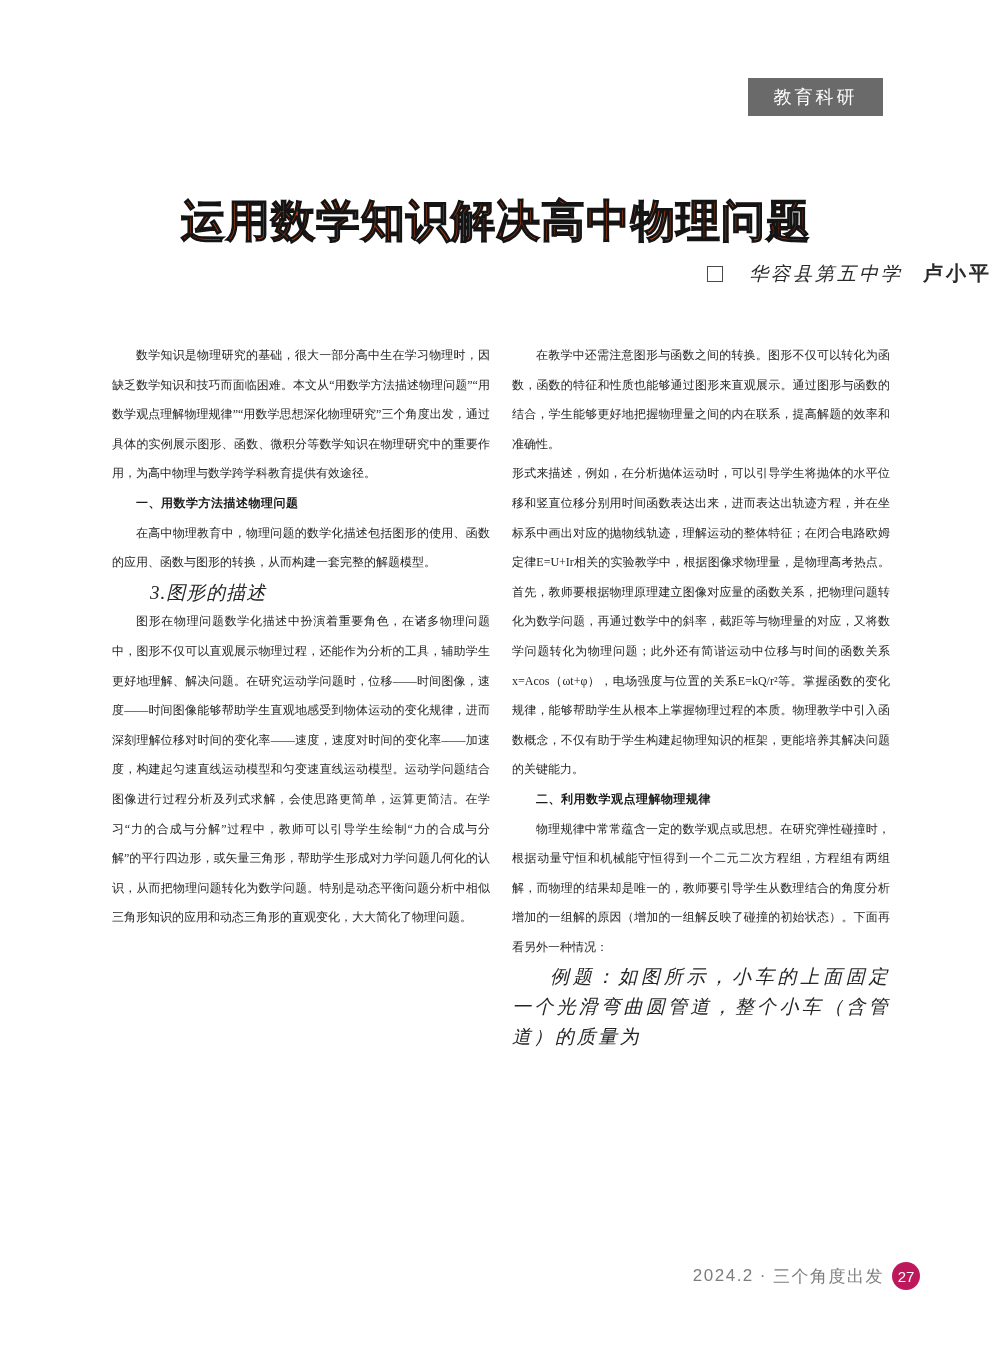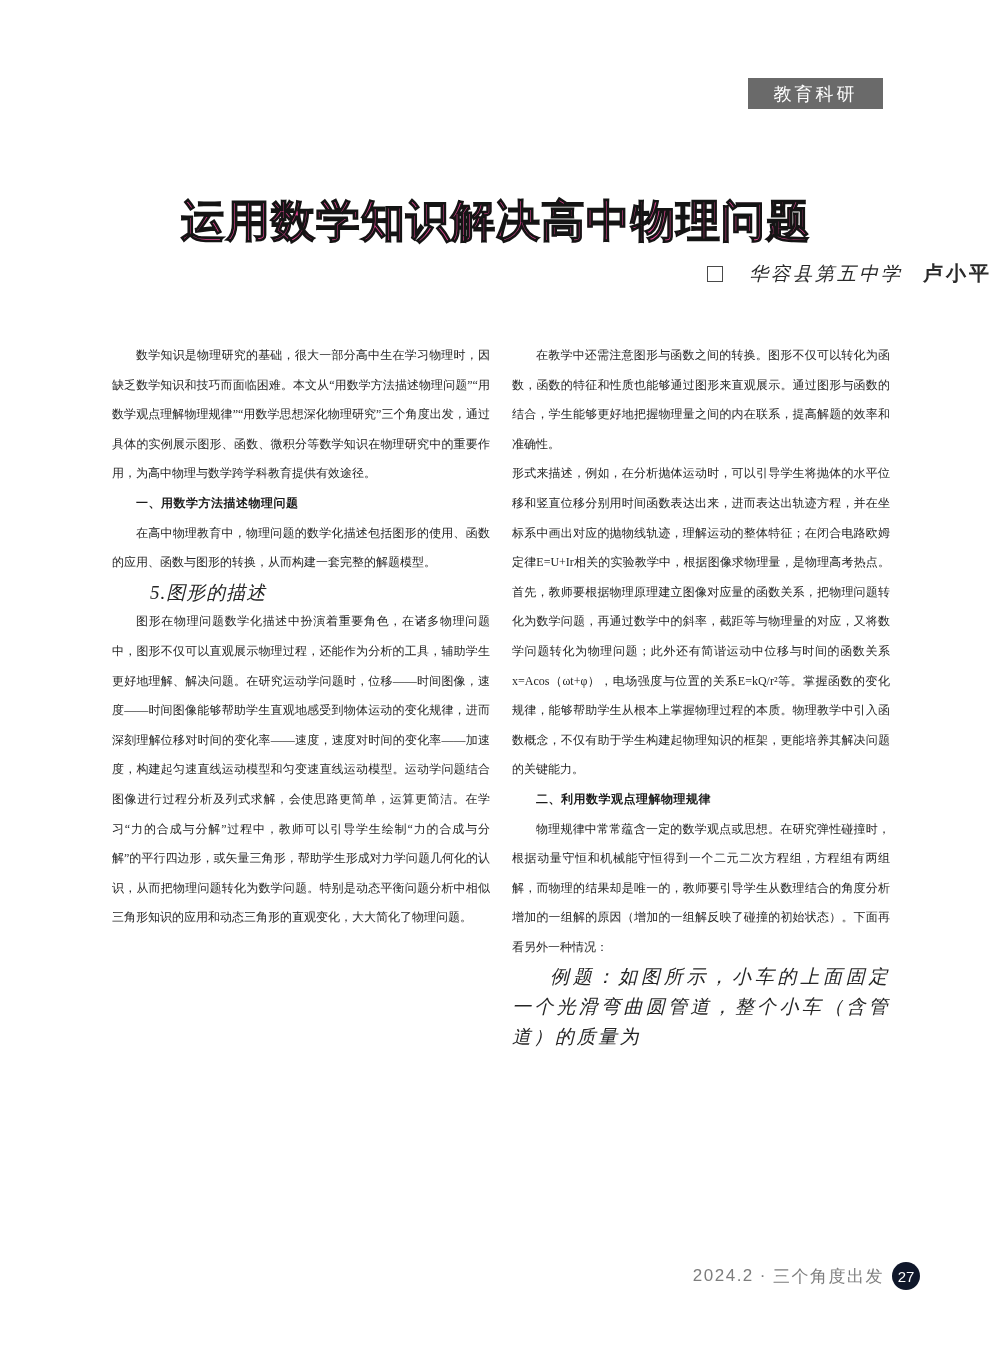--- a/index.html
+++ b/index.html
@@ -9,34 +9,34 @@
     font-family: "Liberation Serif", "DejaVu Serif", serif;
     color: #262626;
     position: relative;
     overflow: hidden;
   }
   .page { position:absolute; inset:0; }
 
   
   .badge {
     position:absolute; top:78px; left:748px;
-    width:135px; height:31px;
+    width:135px; height:38px;
     background:#6a6a6a; color:#ffffff;
     font-family:"Liberation Sans","DejaVu Sans",sans-serif;
     font-size:18px; letter-spacing:3px;
     display:flex; align-items:center; justify-content:center;
     box-sizing:border-box;
   }
 
   
   .title {
     position:absolute; top:192px; left:0; width:100%;
     text-align:center;
     font-family:Liberation Mono, monospace;
-    font-size:44px; font-weight:900; color:#ec4899;
+    font-size:44px; font-weight:900; color:#c2410c;
     letter-spacing:1px;
     -webkit-text-stroke:1.2px #141414;
     white-space:nowrap;
   }
 
   
   .byline {
     position:absolute; top:260px; left:0; width:100%;
     display:flex; justify-content:flex-end; align-items:center;
     font-size:19px; color:#2a2a2a;
@@ -112,32 +112,32 @@
     <span class="author-box"></span>
     <span class="affiliation">华容县第五中学</span>
     <span class="author-name">卢小平</span>
   </div>
 
   <div class="columns">
     <div class="col">
         <p class="para">数学知识是物理研究的基础，很大一部分高中生在学习物理时，因缺乏数学知识和技巧而面临困难。本文从“用数学方法描述物理问题”“用数学观点理解物理规律”“用数学思想深化物理研究”三个角度出发，通过具体的实例展示图形、函数、微积分等数学知识在物理研究中的重要作用，为高中物理与数学跨学科教育提供有效途径。</p>
         <p class="section-heading">一、用数学方法描述物理问题</p>
         <p class="para">在高中物理教育中，物理问题的数学化描述包括图形的使用、函数的应用、函数与图形的转换，从而构建一套完整的解题模型。</p>
-        <p class="item-heading">5.图形的描述</p>
+        <p class="item-heading">3.图形的描述</p>
         <p class="para">图形在物理问题数学化描述中扮演着重要角色，在诸多物理问题中，图形不仅可以直观展示物理过程，还能作为分析的工具，辅助学生更好地理解、解决问题。在研究运动学问题时，位移——时间图像，速度——时间图像能够帮助学生直观地感受到物体运动的变化规律，进而深刻理解位移对时间的变化率——速度，速度对时间的变化率——加速度，构建起匀速直线运动模型和匀变速直线运动模型。运动学问题结合图像进行过程分析及列式求解，会使思路更简单，运算更简洁。在学习“力的合成与分解”过程中，教师可以引导学生绘制“力的合成与分解”的平行四边形，或矢量三角形，帮助学生形成对力学问题几何化的认识，从而把物理问题转化为数学问题。特别是动态平衡问题分析中相似三角形知识的应用和动态三角形的直观变化，大大简化了物理问题。</p>
       </div>
     <div class="col">
         <p class="para">在教学中还需注意图形与函数之间的转换。图形不仅可以转化为函数，函数的特征和性质也能够通过图形来直观展示。通过图形与函数的结合，学生能够更好地把握物理量之间的内在联系，提高解题的效率和准确性。</p>
         <p class="para noindent">形式来描述，例如，在分析抛体运动时，可以引导学生将抛体的水平位移和竖直位移分别用时间函数表达出来，进而表达出轨迹方程，并在坐标系中画出对应的抛物线轨迹，理解运动的整体特征；在闭合电路欧姆定律E=U+Ir相关的实验教学中，根据图像求物理量，是物理高考热点。首先，教师要根据物理原理建立图像对应量的函数关系，把物理问题转化为数学问题，再通过数学中的斜率，截距等与物理量的对应，又将数学问题转化为物理问题；此外还有简谐运动中位移与时间的函数关系x=Acos（ωt+φ），电场强度与位置的关系E=kQ/r²等。掌握函数的变化规律，能够帮助学生从根本上掌握物理过程的本质。物理教学中引入函数概念，不仅有助于学生构建起物理知识的框架，更能培养其解决问题的关键能力。</p>
         <p class="section-heading">二、利用数学观点理解物理规律</p>
         <p class="para">物理规律中常常蕴含一定的数学观点或思想。在研究弹性碰撞时，根据动量守恒和机械能守恒得到一个二元二次方程组，方程组有两组解，而物理的结果却是唯一的，教师要引导学生从数理结合的角度分析增加的一组解的原因（增加的一组解反映了碰撞的初始状态）。下面再看另外一种情况：</p>
         <p class="example">例题：如图所示，小车的上面固定一个光滑弯曲圆管道，整个小车（含管道）的质量为</p>
       </div>
   </div>
 
   <div class="footer" style="color: rgb(125, 125, 125);">
     <span>2024.2</span>
     <span class="sep">·</span>
     <span>三个角度出发</span>
-    <span class="page-circle" style="background: #0f172a;">27</span>
+    <span class="page-circle" style="background: #be185d;">27</span>
   </div>
 
 </div>
 
 </body></html>

